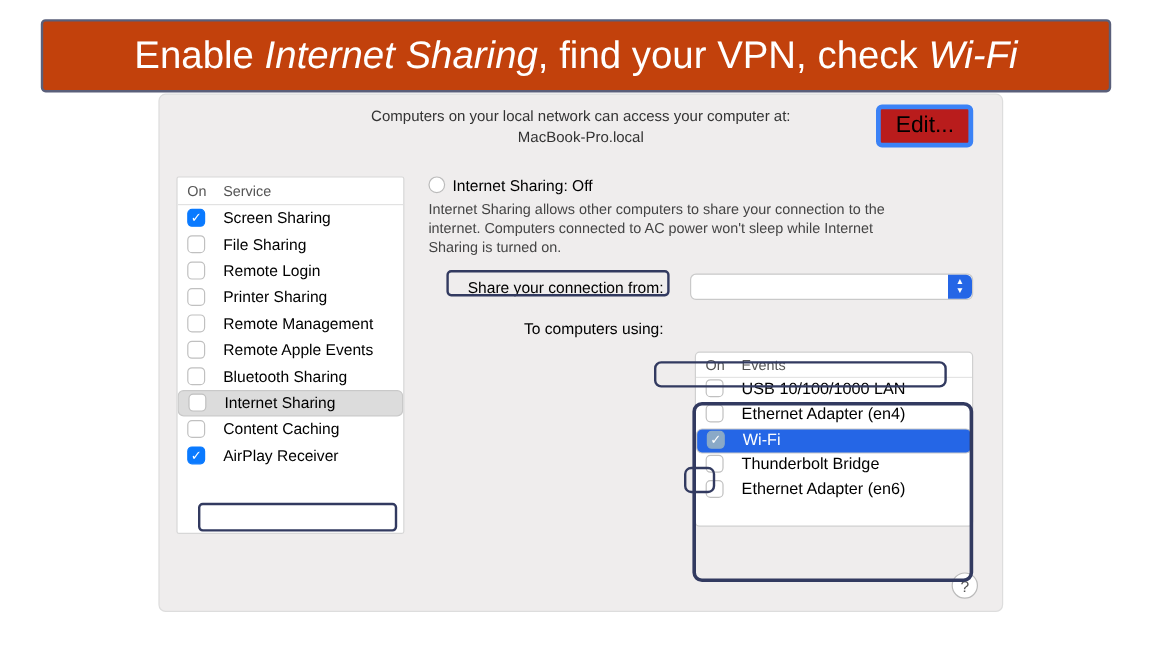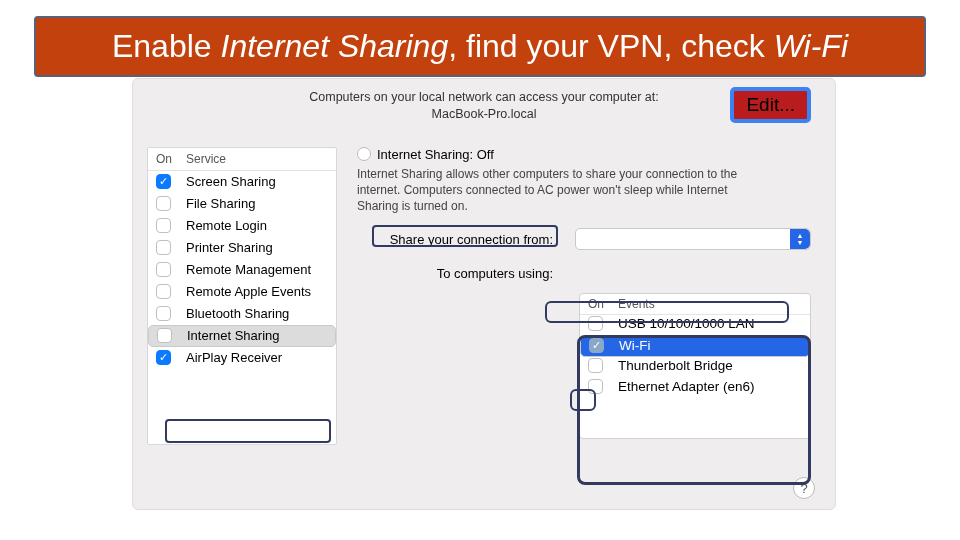--- a/index.html
+++ b/index.html
@@ -232,20 +232,26 @@
             <span>Bluetooth Sharing</span>
           </div>
           <div class="svc-row sel">
             <span class="cb">
               <span class="cbx "></span>
             </span>
             <span>Internet Sharing</span>
           </div>
           <div class="svc-row">
             <span class="cb">
+              <span class="cbx "></span>
+            </span>
+            <span>Content Caching</span>
+          </div>
+          <div class="svc-row">
+            <span class="cb">
               <span class="cbx on">✓</span>
             </span>
             <span>AirPlay Receiver</span>
           </div>
         </div>
     </div>
 
     <div class="main">
       <div class="ih">
         <span class="radio"></span>
@@ -266,20 +272,26 @@
           <span class="c1">On</span>
           <span>Events</span>
         </div>
         <div id="ports-body">
             <div class="prow">
               <span class="cb">
                 <span class="cbx "></span>
               </span>
               <span>USB 10/100/1000 LAN</span>
             </div>
+            <div class="prow">
+              <span class="cb">
+                <span class="cbx "></span>
+              </span>
+              <span>Ethernet Adapter (en4)</span>
+            </div>
             <div class="prow sel">
               <span class="cb">
                 <span class="cbx on dim">✓</span>
               </span>
               <span>Wi-Fi</span>
             </div>
             <div class="prow">
               <span class="cb">
                 <span class="cbx "></span>
               </span>

